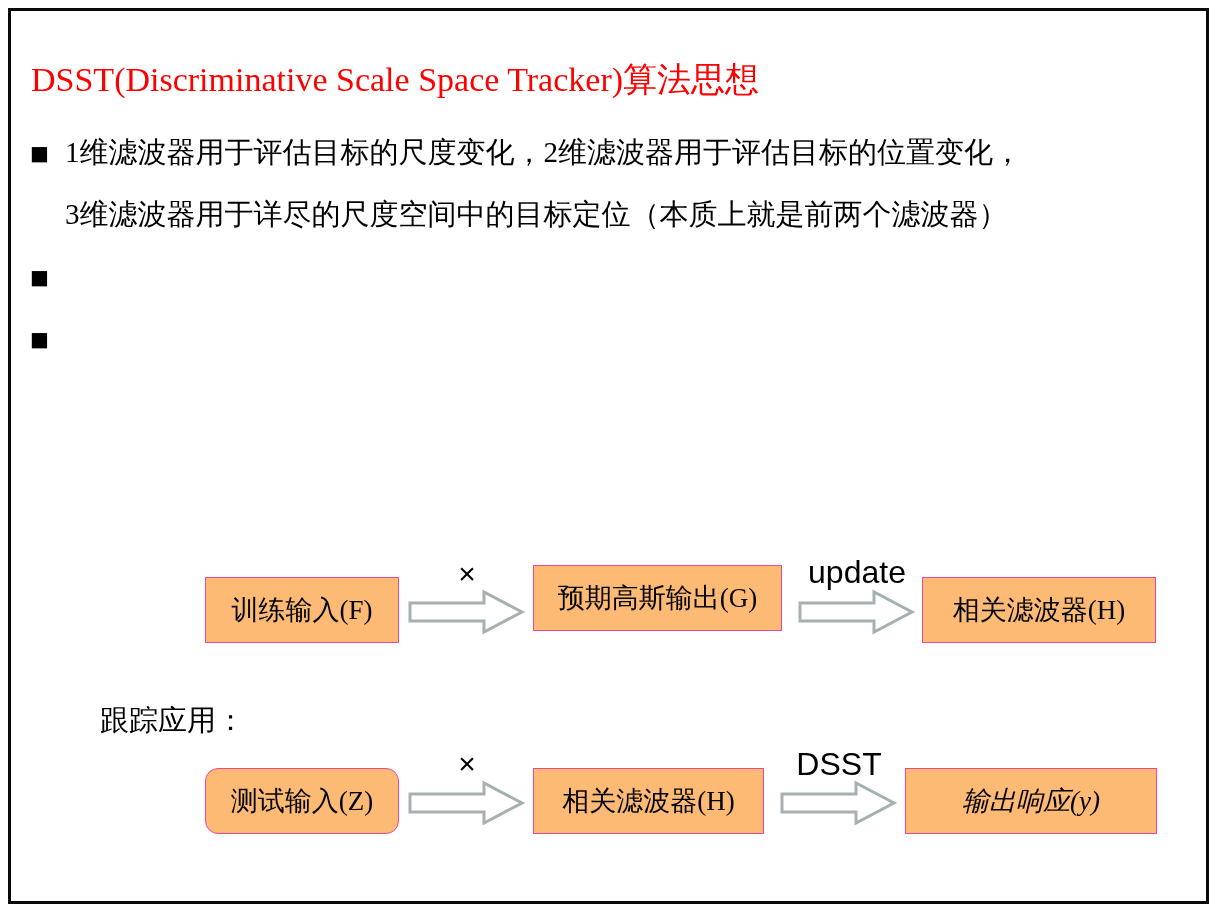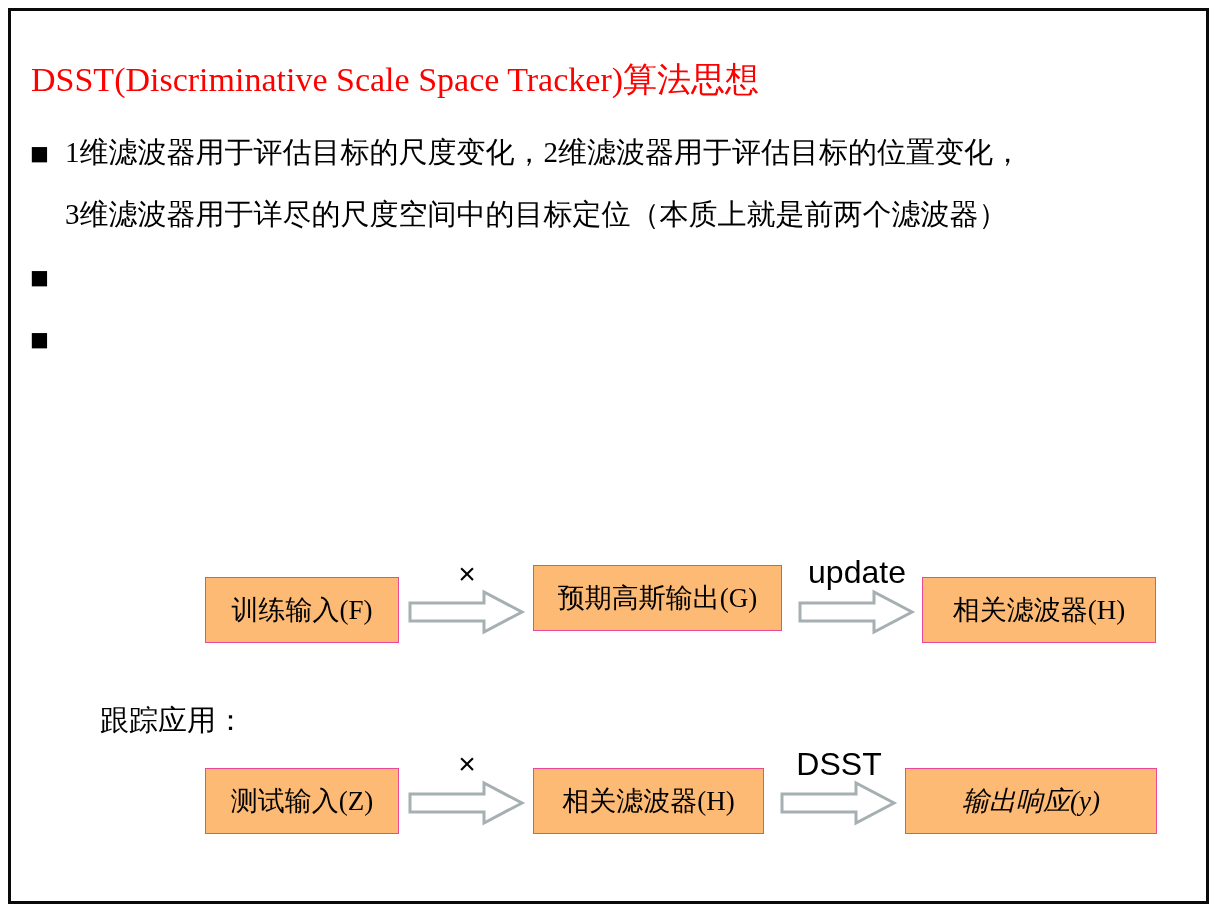--- a/index.html
+++ b/index.html
@@ -120,21 +120,21 @@
 
   <div class="arrow-label" style="left:798px;top:556px;">update</div>
   <svg class="arrow" style="left:798px;top:589px;" viewBox="0 0 118 46">
     <polygon points="2,14 76,14 76,3 114,23 76,43 76,32 2,32" fill="#ffffff" stroke="#a6b0b2" stroke-width="3"></polygon>
   </svg>
 
   <div class="fbox" style="left:922px;top:577px;width:232px;">相关滤波器(H)</div>
 
   <div class="sec-label" style="top:695px;margin-left:45px;">跟踪应用：</div>
 
-  <div class="fbox" style="left:205px;top:768px;width:192px;">测试输入(Z)</div>
+  <div class="fbox" style="left:205px;top:768px;width:192px;border-radius:13px;">测试输入(Z)</div>
 
   <div class="xlabel" style="left:437px;top:748px;">×</div>
   <svg class="arrow" style="left:408px;top:780px;" viewBox="0 0 118 46">
     <polygon points="2,14 76,14 76,3 114,23 76,43 76,32 2,32" fill="#ffffff" stroke="#a6b0b2" stroke-width="3"></polygon>
   </svg>
 
   <div class="fbox" style="left:533px;top:768px;width:229px;">相关滤波器(H)</div>
 
   <div class="arrow-label" style="left:780px;top:748px;">DSST</div>
   <svg class="arrow" style="left:780px;top:780px;" viewBox="0 0 118 46">

